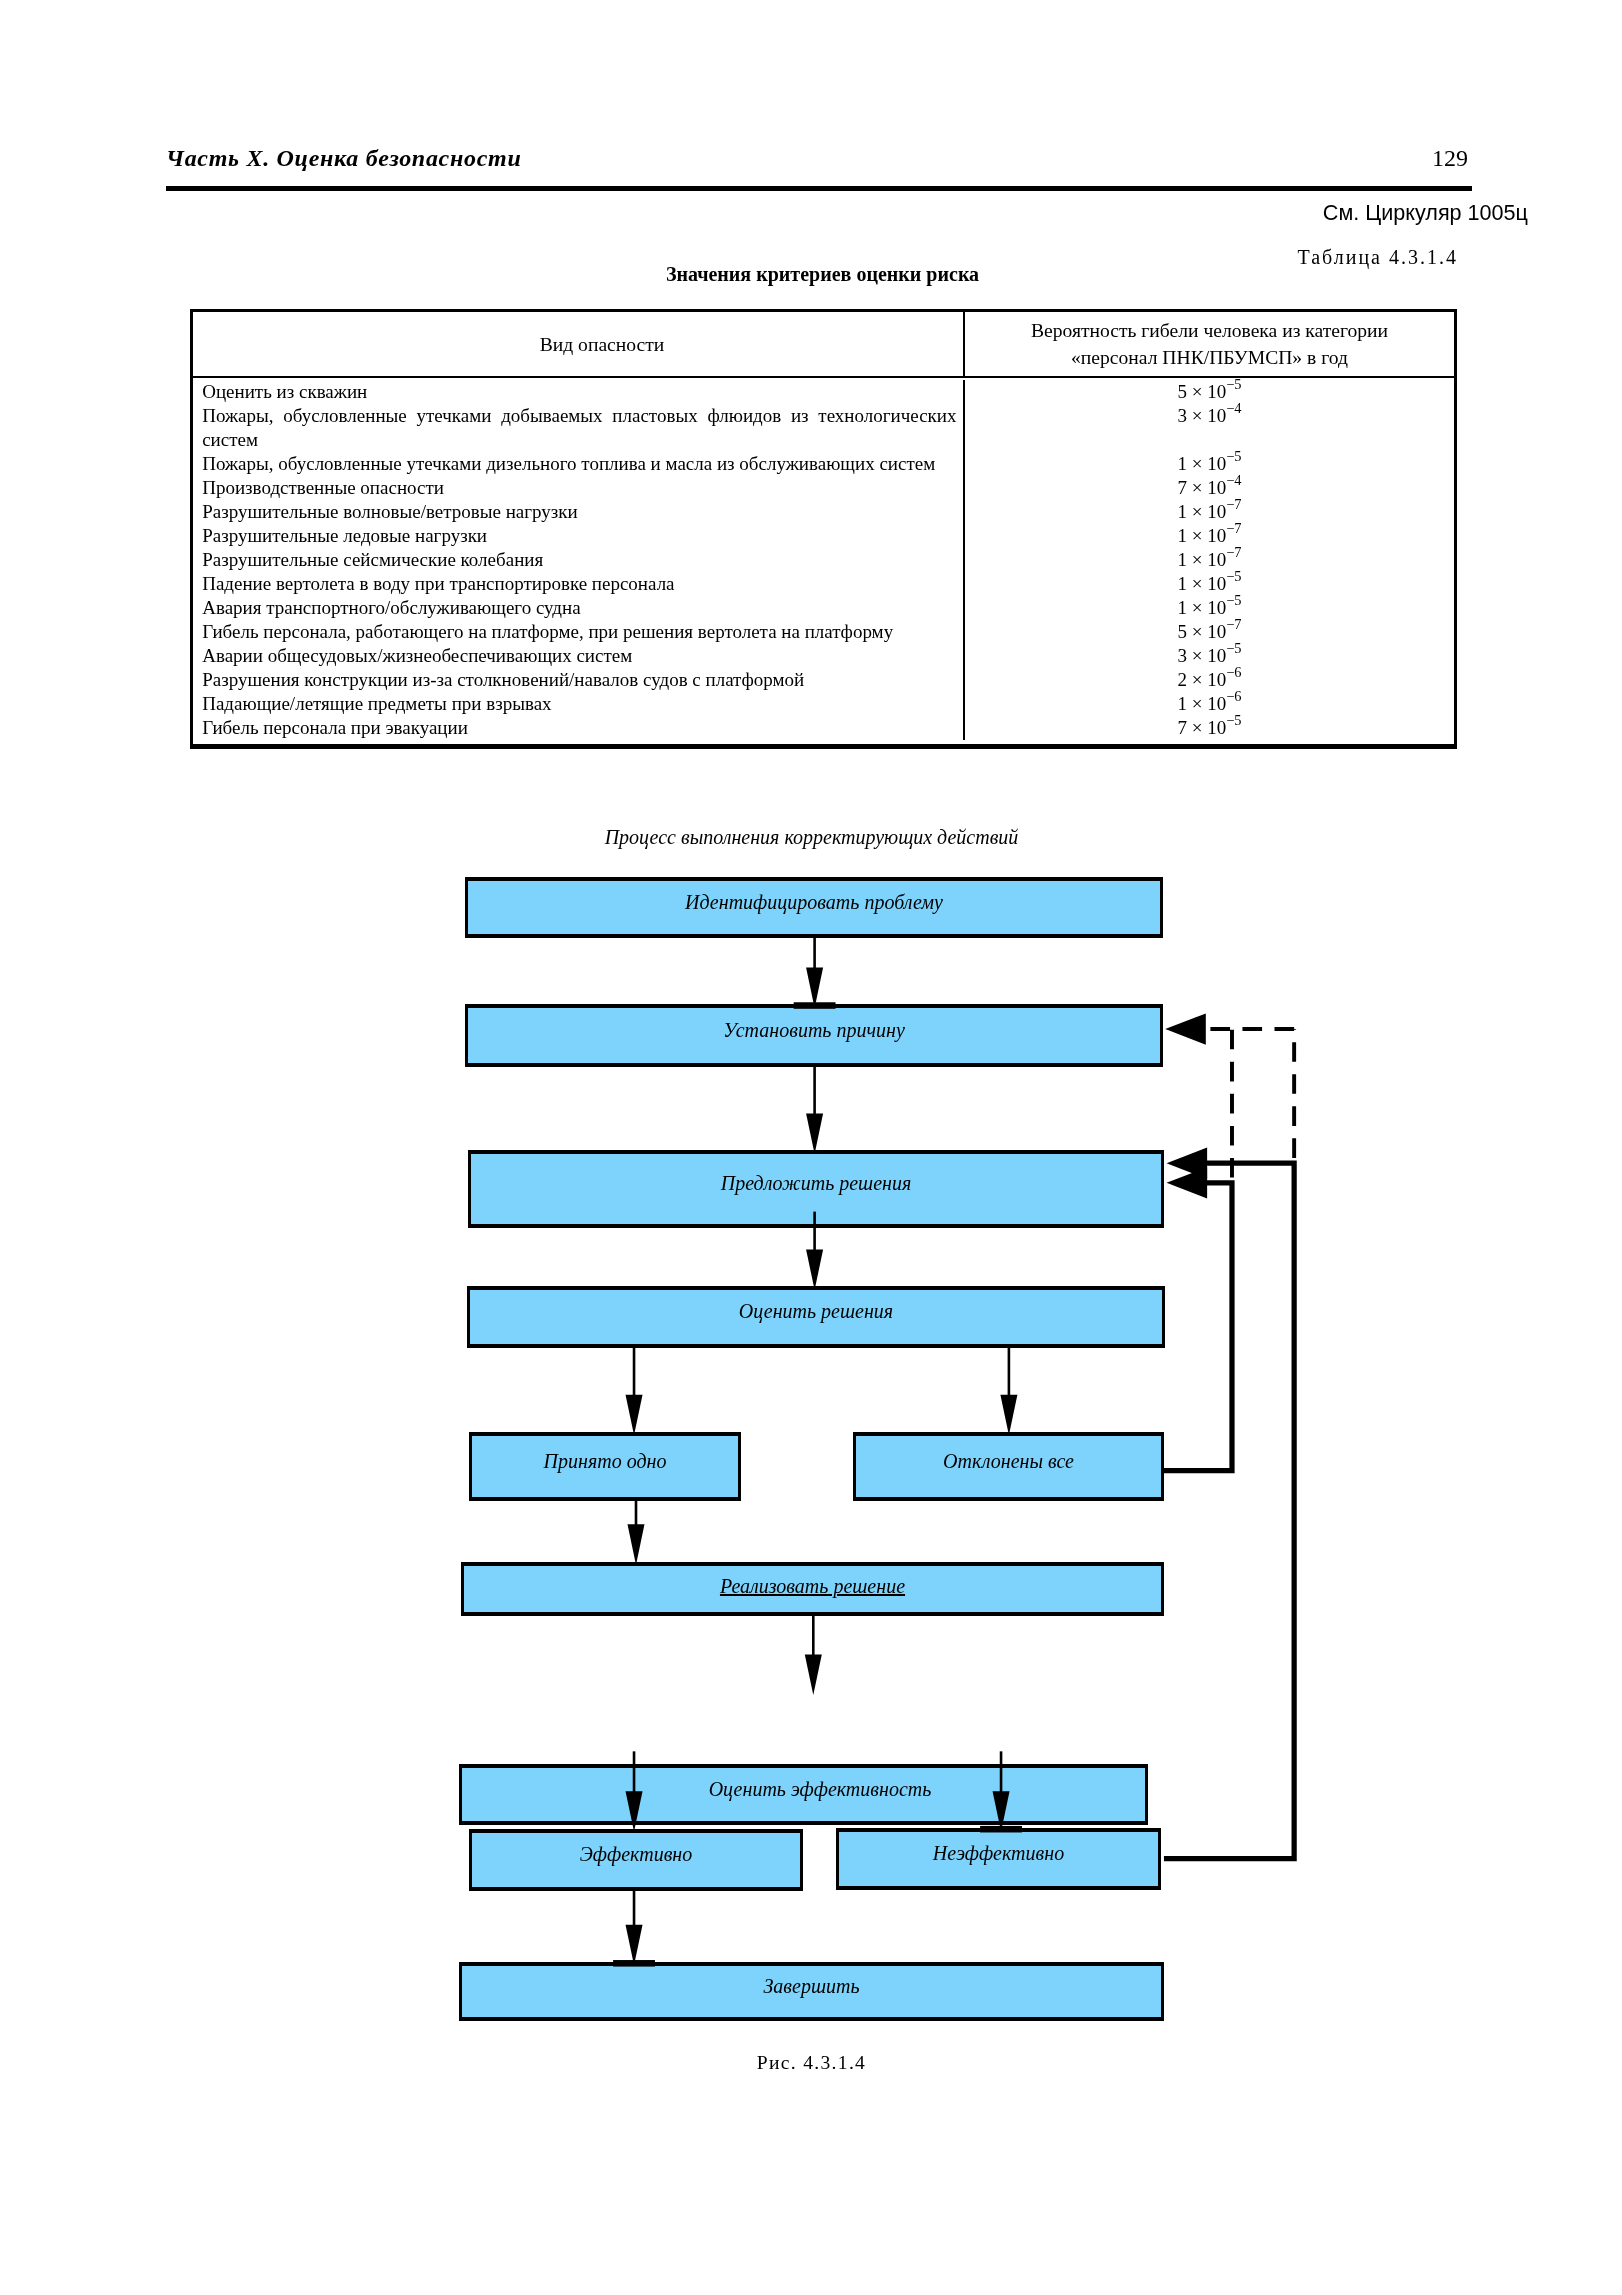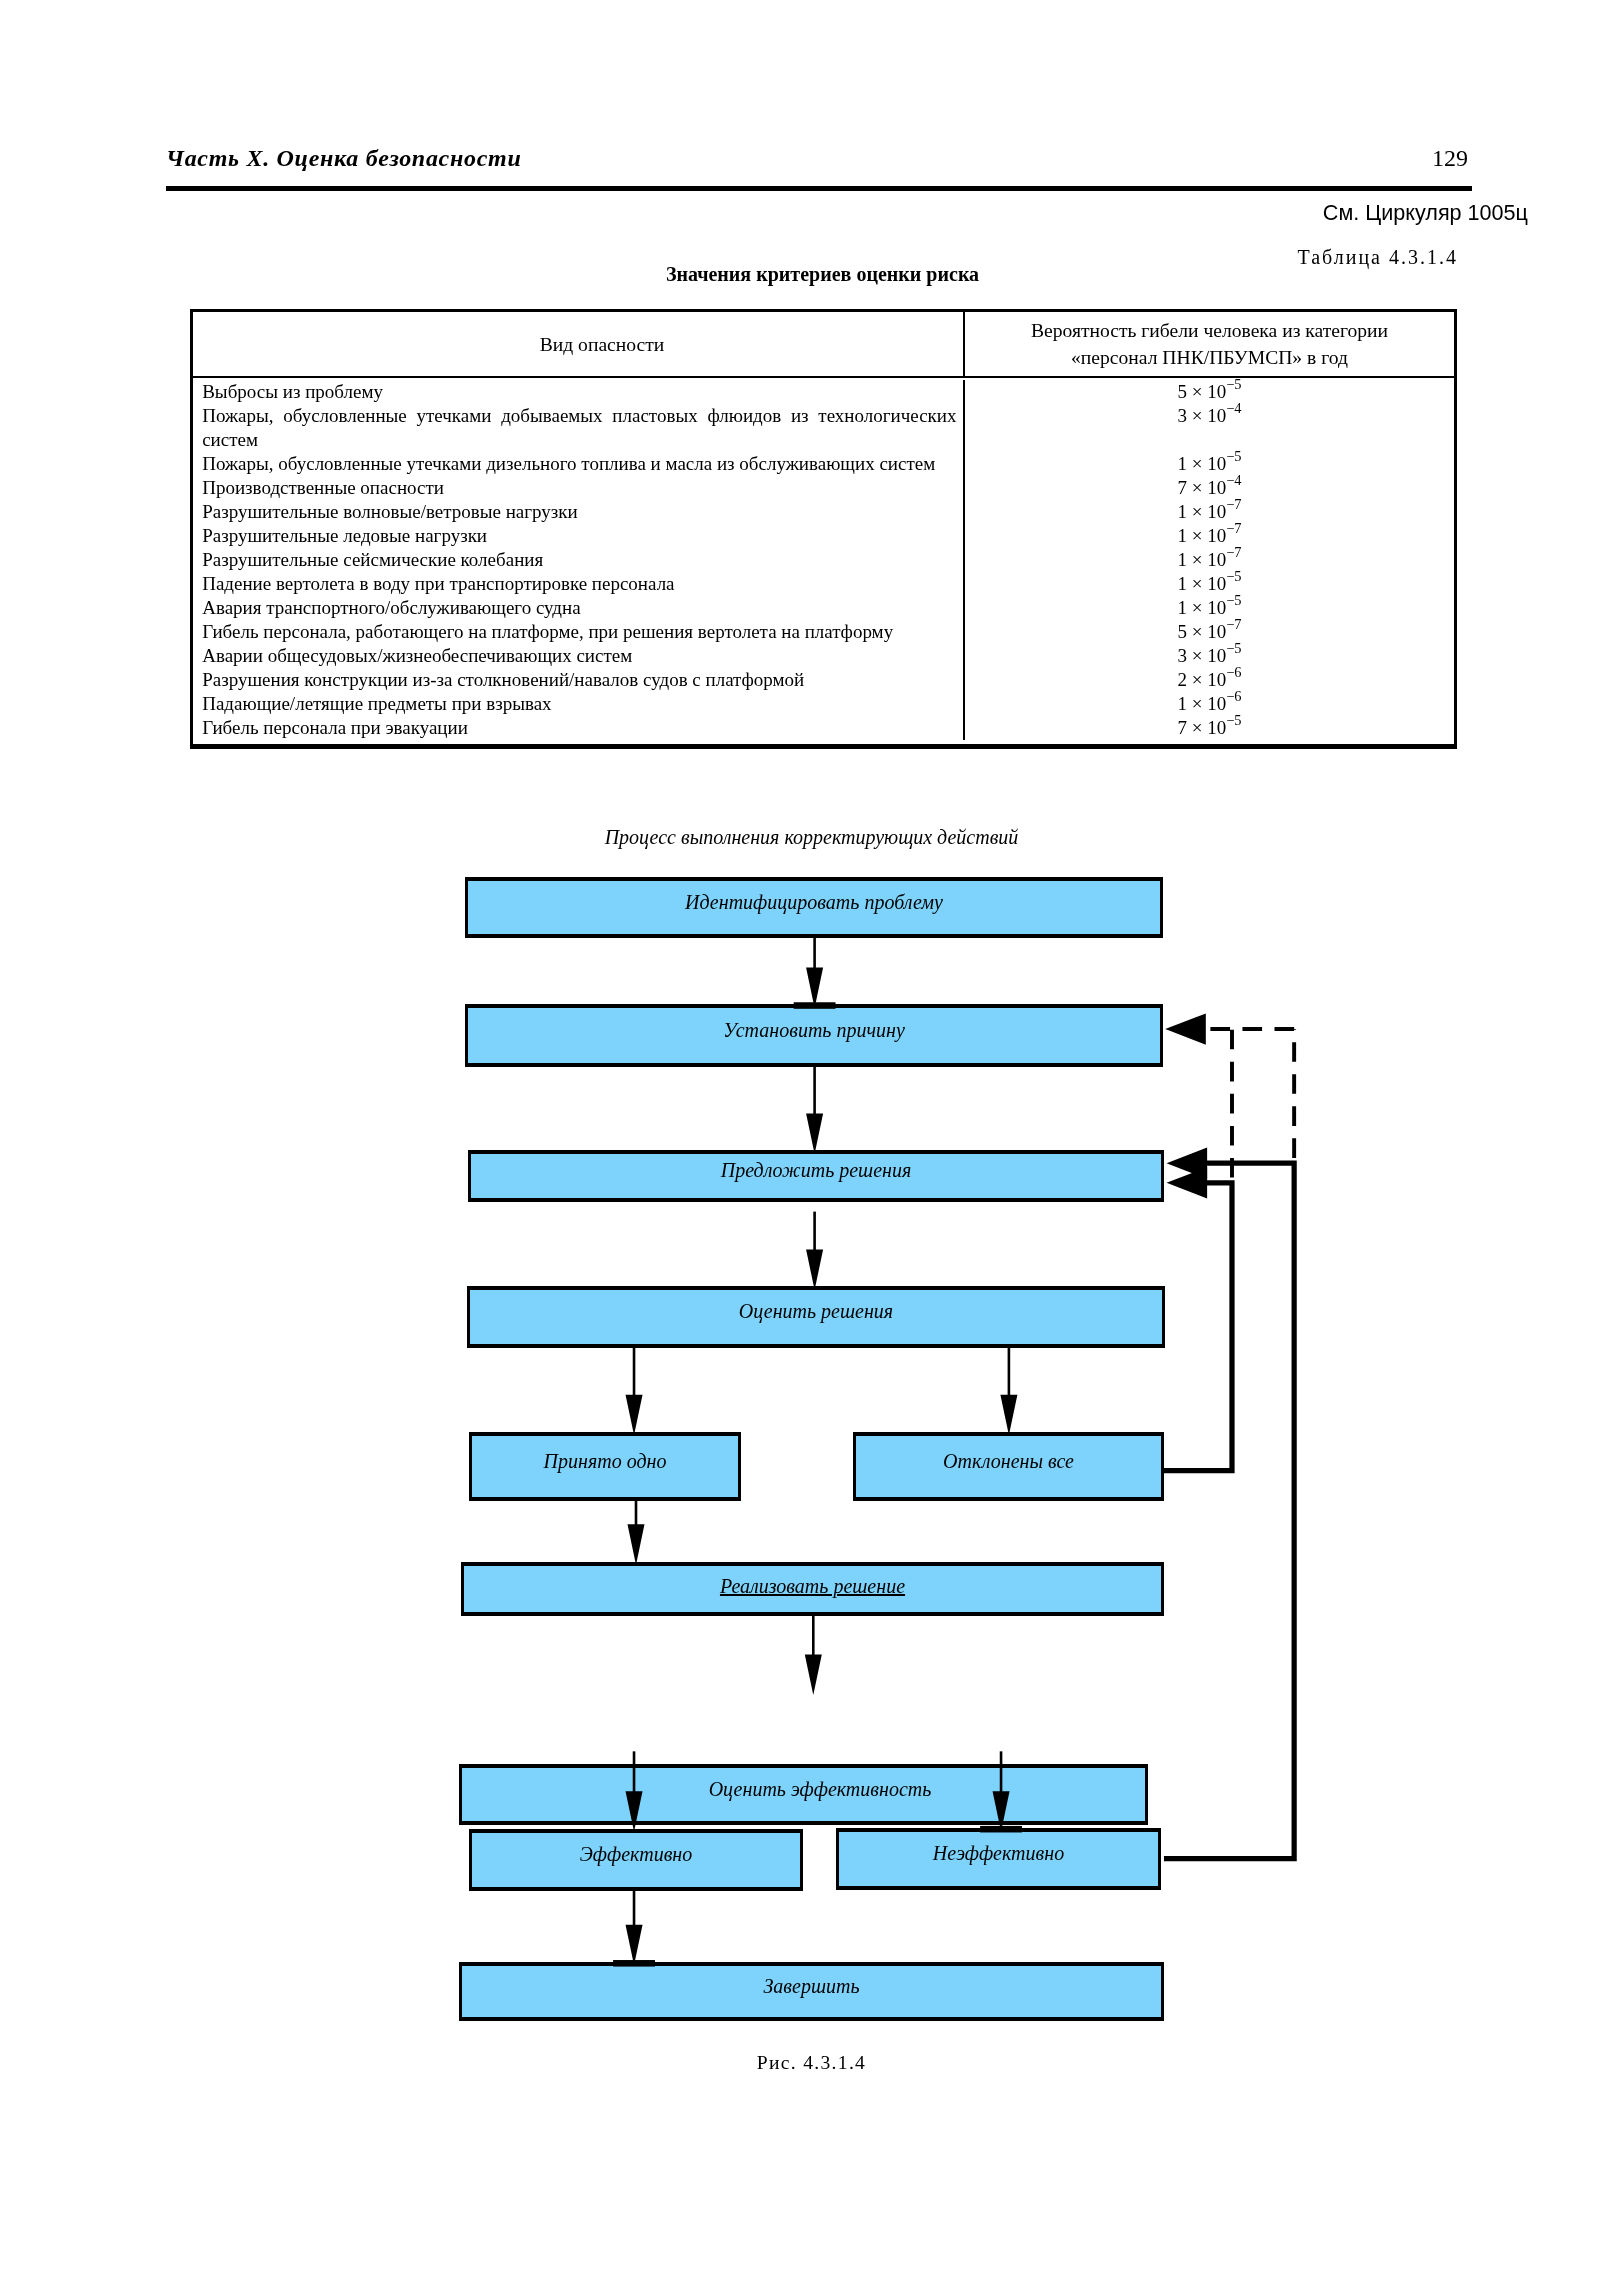--- a/index.html
+++ b/index.html
@@ -94,21 +94,21 @@
     border: 3.3px solid #000;
     border-top-width: 4.6px; border-bottom-width: 4.6px;
     background: #7dd3fc;
     display: flex; align-items: center; justify-content: center;
     font-style: italic; font-size: 20px;
     padding-bottom: 10.5px;
     z-index: 2;
   }
   .n-identify    { left: 465px;  top: 877px; width: 698px; height: 61px; }
   .n-cause       { left: 465px;  top: 1004px; width: 698px; height: 63px; }
-  .n-propose     { left: 468px;  top: 1150px; width: 696px; height: 52px; }
+  .n-propose     { left: 468px;  top: 1150px; width: 696px; height: 78px; }
   .n-evaluate    { left: 467px;  top: 1286px; width: 698px; height: 62px; }
   .n-accepted    { left: 469px;  top: 1432px; width: 272px;  height: 69px; }
   .n-rejected    { left: 853px; top: 1432px; width: 311px;  height: 69px; }
   .n-implement   { left: 461px;  top: 1562px; width: 703px; height: 54px;  padding-bottom: 5.2px; text-decoration: underline; }
   .n-assess      { left: 459px;  top: 1764px; width: 689px; height: 61px; padding-left: 33px; }
   .n-effective   { left: 469px;  top: 1829px; width: 334px;  height: 62px; }
   .n-ineffective { left: 836px; top: 1828px; width: 325px;  height: 62px; }
   .n-finish      { left: 459px;  top: 1962px; width: 705px; height: 59px; }
 
   .flow-svg {
@@ -134,21 +134,21 @@
   <div class="table-label">Таблица 4.3.1.4</div>
   <div class="table-title">Значения критериев оценки риска</div>
 
   <div class="risk-table">
     <div class="thead">
       <div class="th col1">Вид опасности</div>
       <div class="th">Вероятность гибели человека из категории «персонал ПНК/ПБУМСП» в год</div>
     </div>
     <div class="tbody">
       <div class="tr">
-        <div class="td-hazard">Выбросы из проблему</div>
+        <div class="td-hazard">Оценить из скважин</div>
         <div class="td-value"><span>5 × 10</span><sup>−5</sup></div>
       </div>
       <div class="tr">
         <div class="td-hazard">Пожары, обусловленные утечками добываемых пластовых флюидов из технологических систем</div>
         <div class="td-value"><span>3 × 10</span><sup>−4</sup></div>
       </div>
       <div class="tr">
         <div class="td-hazard">Пожары, обусловленные утечками дизельного топлива и масла из обслуживающих систем</div>
         <div class="td-value"><span>1 × 10</span><sup>−5</sup></div>
       </div>

